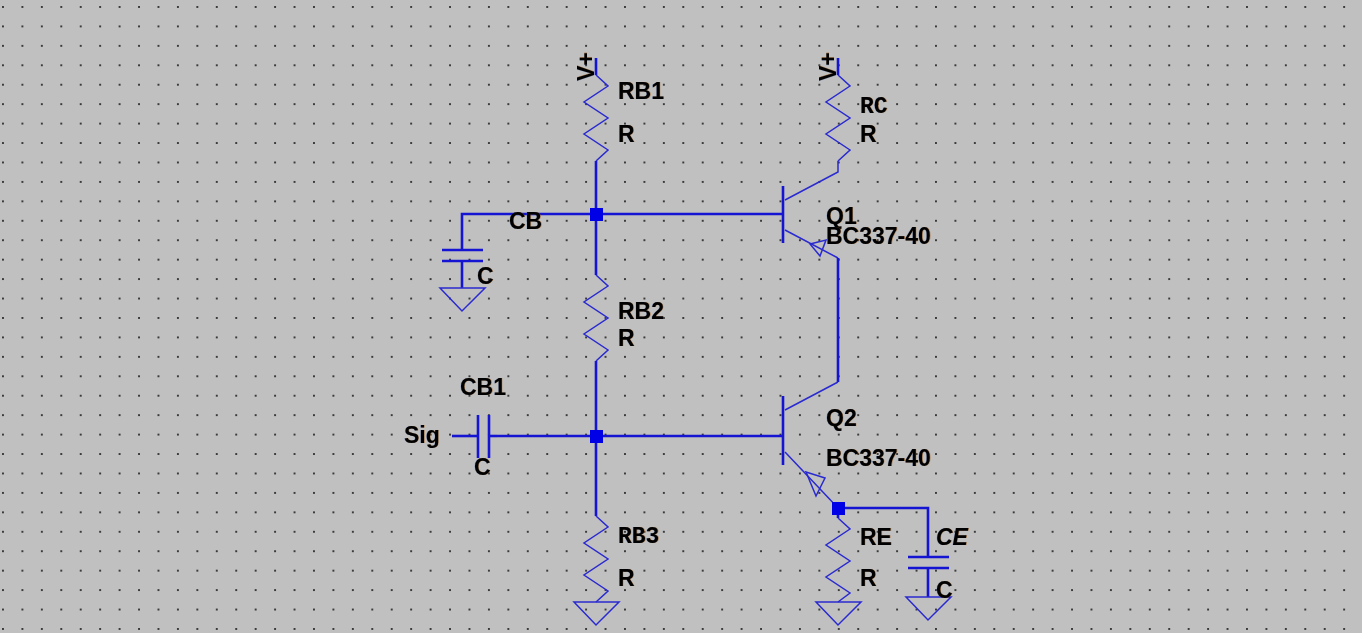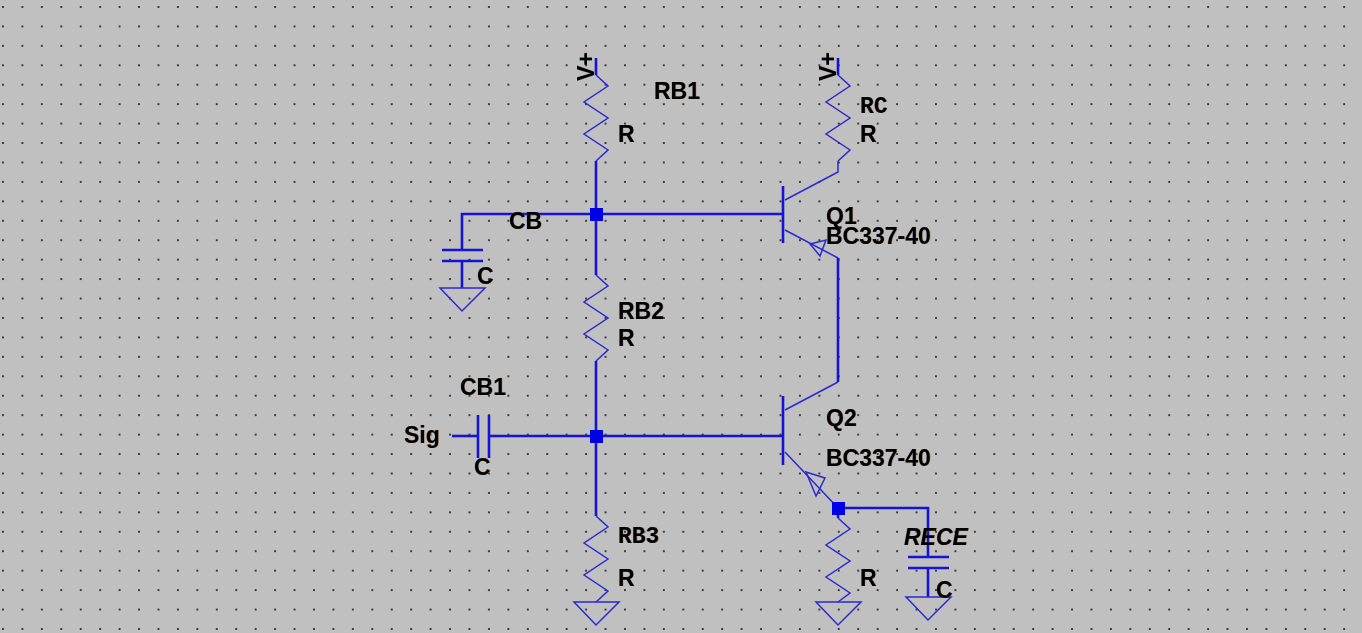--- a/index.html
+++ b/index.html
@@ -131,21 +131,21 @@
     <path class="gnd" d="M906,597 L951,597 L928,620 Z"></path>
 
     <rect class="junction" x="590" y="208" width="13" height="13"></rect>
     <rect class="junction" x="590" y="430" width="13" height="13"></rect>
     <rect class="junction" x="832" y="502" width="13" height="13"></rect>
   </svg>
 
   <div class="lbl lbl-rot" style="left:598px; top:58px;">V+</div>
   <div class="lbl lbl-rot" style="left:840px; top:58px;">V+</div>
 
-  <div class="lbl" style="left:654px; top:80px;">RB1</div>
+  <div class="lbl" style="left:618px; top:80px;">RB1</div>
   <div class="lbl" style="left:618px; top:123px;">R</div>
 
   <div class="lbl" style="left:860px; top:96px;font-family:Liberation Mono, monospace;">RC</div>
   <div class="lbl" style="left:860px; top:123px;">R</div>
 
   <div class="lbl" style="left:826px; top:185px;margin-top:20px;">Q1</div>
   <div class="lbl" style="left:826px; top:225px;">BC337-40</div>
 
   <div class="lbl" style="left:477px; top:210px;margin-left:32px;">CB</div>
   <div class="lbl" style="left:477px; top:265px;">C</div>
@@ -157,19 +157,19 @@
   <div class="lbl" style="left:474px; top:456px;">C</div>
 
   <div class="lbl" style="left:404px; top:424px;">Sig</div>
 
   <div class="lbl" style="left:826px; top:407px;">Q2</div>
   <div class="lbl" style="left:826px; top:447px;">BC337-40</div>
 
   <div class="lbl" style="left:618px; top:526px;font-family:Liberation Mono, monospace;">RB3</div>
   <div class="lbl" style="left:618px; top:567px;">R</div>
 
-  <div class="lbl" style="left:904px; top:526px;font-style:italic;">RE</div>
+  <div class="lbl" style="left:860px; top:526px;">RE</div>
   <div class="lbl" style="left:860px; top:567px;">R</div>
 
   <div class="lbl" style="left:936px; top:526px;font-style:italic;">CE</div>
   <div class="lbl" style="left:936px; top:579px;">C</div>
 
 </div>
 
 </body></html>

